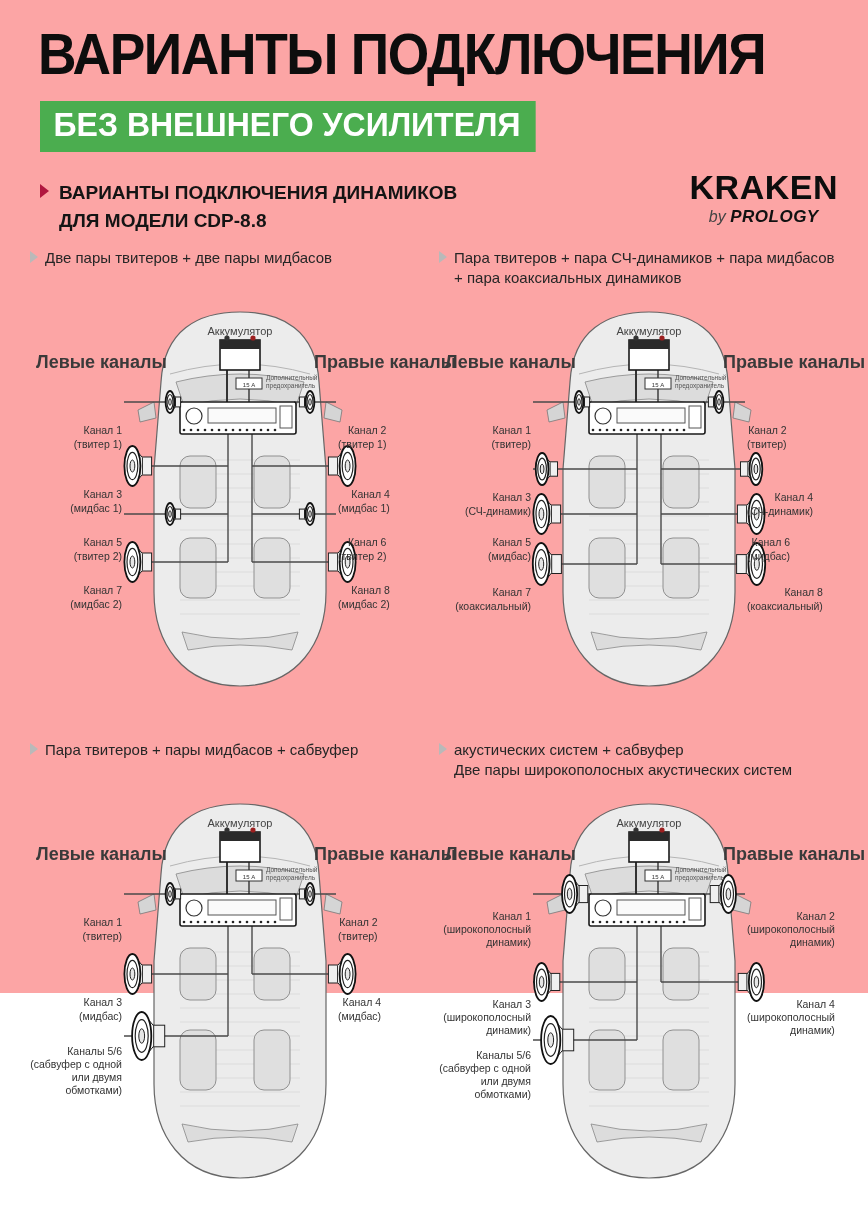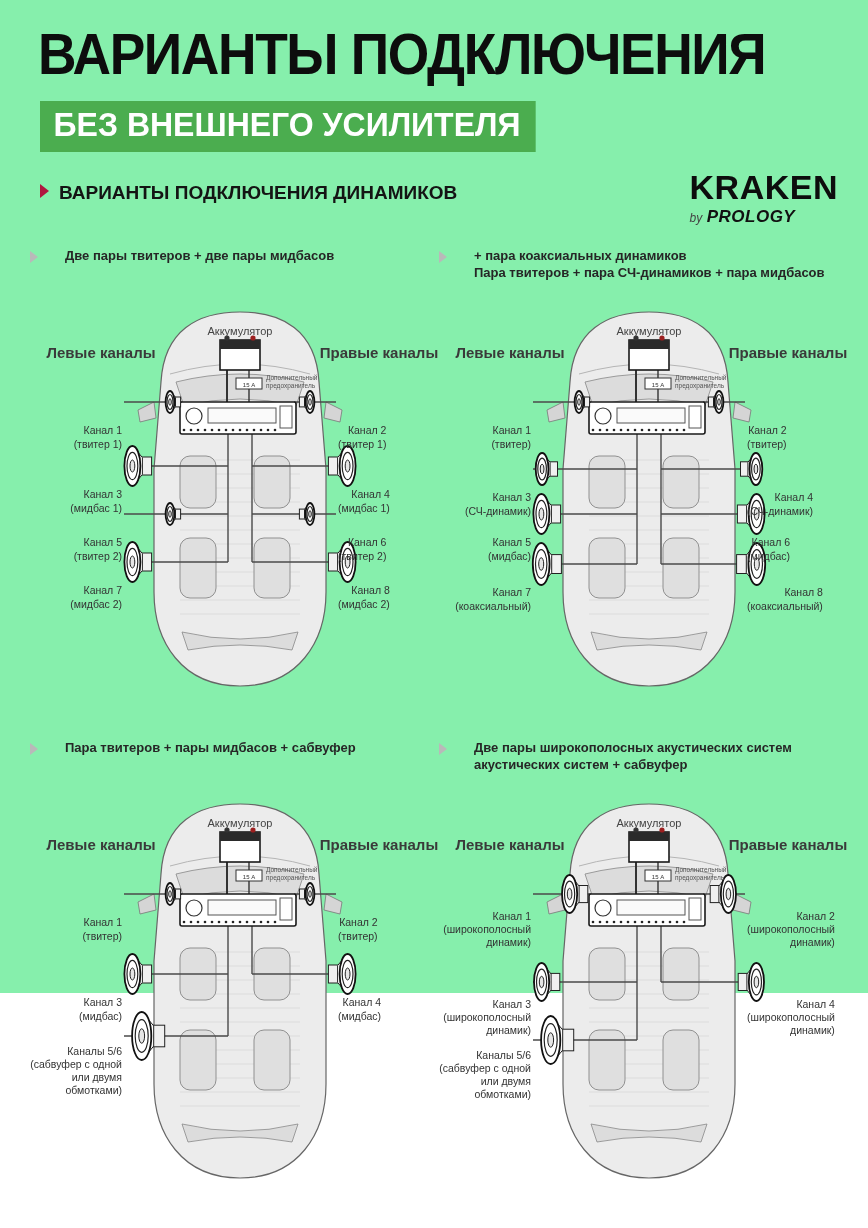--- a/index.html
+++ b/index.html
@@ -1,65 +1,66 @@
 <!DOCTYPE html>
 <html><head>
 <meta charset="utf-8">
 <style>
   html,body{margin:0;padding:0;background:#ffffff;}
   body{width:868px;height:1228px;font-family:"Liberation Sans",sans-serif;color:#111;overflow:hidden;}
-  .page{position:relative;width:868px;height:993px;background:#86efac;}
+  .page{position:relative;width:868px;height:993px;background:#fca5a5;}
 
   .title{position:absolute;left:38px;top:20px;font-size:58px;font-weight:800;letter-spacing:-1.5px;
          transform:scaleX(0.92);transform-origin:left top;white-space:nowrap;color:#0d0d0d;}
   .banner{position:absolute;left:40px;top:101px;background:#4bad4f;color:#fff;font-size:33px;font-weight:700;
           padding:5px 16px 8px 14px;white-space:nowrap;transform:scaleX(0.97);transform-origin:left top;}
 
   .section{position:absolute;left:40px;top:179px;display:flex;gap:10px;}
   .red-bullet{width:0;height:0;border-left:9px solid #b0173f;border-top:7px solid transparent;
               border-bottom:7px solid transparent;margin-top:5px;}
   .section-header{font-size:19px;font-weight:700;line-height:1.45;color:#141414;}
 
-  .brand{position:absolute;right:30px;top:170px;text-align:left;}
+  .brand{position:absolute;right:30px;top:170px;text-align:center;}
   .brand-name{font-size:34px;font-weight:800;letter-spacing:0.5px;line-height:1;color:#0d0d0d;}
   .brand-sub{margin-top:3px;color:#222;}
-  .brand-sub .by{font-size:12px;color:#444;font-style:italic;}
+  .brand-sub .by{font-size:16px;color:#444;font-style:italic;}
   .prology{font-style:italic;font-weight:700;font-size:17px;letter-spacing:0.5px;color:#111;margin-top:36px;}
 
   .panels{position:absolute;left:30px;top:248px;width:808px;display:grid;
           grid-template-columns:399px 399px;column-gap:10px;row-gap:46px;}
   .panel{position:relative;}
   .panel-header{display:flex;gap:7px;min-height:46px;align-items:flex-start;}
   .gray-bullet{width:0;height:0;border-left:8px solid #b9b9b9;border-top:6px solid transparent;
                border-bottom:6px solid transparent;margin-top:3px;flex:0 0 auto;}
-  .panel-title{font-size:13px;font-weight:700;color:#262626;line-height:1.3;margin-left:20px;}
+  .panel-title{font-size:15px;font-weight:400;color:#262626;line-height:1.3;}
   .diagram{position:relative;height:400px;}
   .diagram svg{position:absolute;left:0;top:0;}
 
-  .side-label{position:absolute;font-weight:700;font-size:15px;color:#3a3a3a;white-space:nowrap;}
+  .side-label{position:absolute;font-weight:700;font-size:18px;color:#3a3a3a;white-space:nowrap;margin-top:8px;}
   .dlabel{position:absolute;font-size:10.5px;line-height:1.25;color:#333;margin-top:36px;}
   .dlabel div{white-space:nowrap;}
   .dlabel.left{text-align:right;}
   .dlabel.right{text-align:right;}
   .tiny{position:absolute;font-size:11px;color:#444;text-align:center;}
   .fuse-label{position:absolute;font-size:6.5px;line-height:1.25;color:#555;text-align:left;}
   .fuse-label div{white-space:nowrap;}
 </style>
 </head>
 <body>
 
 <div class="page">
 
   <div class="title">ВАРИАНТЫ ПОДКЛЮЧЕНИЯ</div>
   <div class="banner">БЕЗ ВНЕШНЕГО УСИЛИТЕЛЯ</div>
 
   <div class="section">
     <span class="red-bullet"></span>
     <div class="section-header">
       <div>ВАРИАНТЫ ПОДКЛЮЧЕНИЯ ДИНАМИКОВ</div>
+      <div>ДЛЯ МОДЕЛИ CDP-8.8</div>
     </div>
   </div>
 
   <div class="brand">
     <div class="brand-name">KRAKEN</div>
     <div class="brand-sub"><span class="by">by</span> <span class="prology">PROLOGY</span></div>
   </div>
 
   <div class="panels">
     <div class="panel">
@@ -241,22 +242,22 @@
           <div class="dlabel right" style="left: 308px; top: 254.4px;">
             <div>Канал 8</div>
             <div>(мидбас 2)</div>
           </div>
         </div>
     </div>
     <div class="panel">
       <div class="panel-header">
           <span class="gray-bullet"></span>
           <div class="panel-title">
+            <div>Пара твитеров + пара СЧ-динамиков + пара мидбасов</div>
             <div>+ пара коаксиальных динамиков</div>
-            <div>Пара твитеров + пара СЧ-динамиков + пара мидбасов</div>
           </div>
         </div>
       <div class="diagram">
           <svg width="399" height="400" viewBox="0 0 399 400">
             <g>
               <path d="M210,18 C168,18 134,36 131,88 L124,175 L124,298 C124,348 152,392 210,392 C268,392 296,348 296,298 L296,175 L289,88 C286,36 252,18 210,18 Z" fill="#ececec" stroke="#666" stroke-width="1.2"></path>
               <path d="M140,80 Q210,60 280,80" fill="none" stroke="#b5b5b5" stroke-width="1"></path>
               <path d="M146,88 Q210,72 274,88 L266,112 Q210,98 154,112 Z" fill="#dcdcdc" stroke="#888" stroke-width="0.8"></path>
               <path d="M124,108 L108,116 L110,128 L126,124 Z" fill="#d5d5d5" stroke="#777" stroke-width="0.8"></path>
               <path d="M296,108 L312,116 L310,128 L294,124 Z" fill="#d5d5d5" stroke="#777" stroke-width="0.8"></path>
@@ -572,22 +573,22 @@
             <div>(сабвуфер с одной</div>
             <div>или двумя</div>
             <div>обмотками)</div>
           </div>
         </div>
     </div>
     <div class="panel">
       <div class="panel-header">
           <span class="gray-bullet"></span>
           <div class="panel-title">
+            <div>акустических систем + сабвуфер</div>
             <div>Две пары широкополосных акустических систем</div>
-            <div>акустических систем + сабвуфер</div>
           </div>
         </div>
       <div class="diagram">
           <svg width="399" height="400" viewBox="0 0 399 400">
             <g>
               <path d="M210,18 C168,18 134,36 131,88 L124,175 L124,298 C124,348 152,392 210,392 C268,392 296,348 296,298 L296,175 L289,88 C286,36 252,18 210,18 Z" fill="#ececec" stroke="#666" stroke-width="1.2"></path>
               <path d="M140,80 Q210,60 280,80" fill="none" stroke="#b5b5b5" stroke-width="1"></path>
               <path d="M146,88 Q210,72 274,88 L266,112 Q210,98 154,112 Z" fill="#dcdcdc" stroke="#888" stroke-width="0.8"></path>
               <path d="M124,108 L108,116 L110,128 L126,124 Z" fill="#d5d5d5" stroke="#777" stroke-width="0.8"></path>
               <path d="M296,108 L312,116 L310,128 L294,124 Z" fill="#d5d5d5" stroke="#777" stroke-width="0.8"></path>

